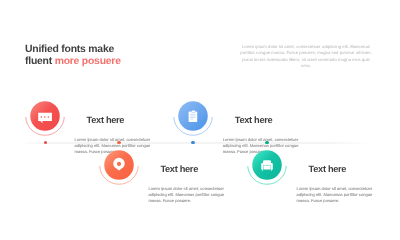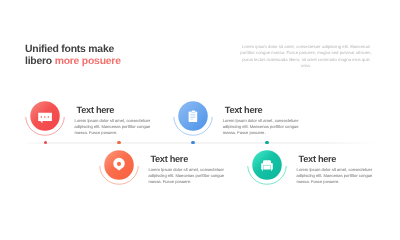--- a/index.html
+++ b/index.html
@@ -19,38 +19,38 @@
   .dot{position:absolute;width:3.1px;height:3.1px;border-radius:50%;top:141.1px;}
 
   .node{position:absolute;width:52px;height:52px;}
   .node svg{position:absolute;left:0;top:0;display:block;}
   .n1{left:19px;top:89.5px;}
   .n2{left:166.5px;top:89.5px;}
   .n3{left:93px;top:138.9px;}
   .n4{left:241px;top:138.9px;}
 
   .block{position:absolute;}
-  .block h3{margin:2px;font-size:9.25px;font-weight:bold;color:#3f3f41;letter-spacing:-0.32px;}
+  .block h3{margin:12px;font-size:9.25px;font-weight:bold;color:#3f3f41;letter-spacing:-0.32px;}
   .block p{margin:3.35px 0 0 0;font-size:4.1px;line-height:5.9px;color:#828282;width:76px;letter-spacing:0.01px;-webkit-text-stroke:0.06px #828282;}
   .b1{left:74.6px;top:103px;}
   .b2{left:222.8px;top:103px;}
   .b3{left:148.4px;top:152px;}
   .b4{left:296.6px;top:152px;}
   .d1{left:43.95px;background:#e8494a;}
   .d2{left:191.45px;background:#3b87d8;}
   .d3{left:117.45px;background:#ef6a43;}
   .d4{left:265.45px;background:#0cab92;}
 </style>
 </head>
 <body>
 
 <div class="slide">
   <div class="title">
     <span>Unified fonts make</span><br>
-    <span>libero </span><span class="accent">more posuere</span>
+    <span>fluent </span><span class="accent">more posuere</span>
   </div>
 
   <div class="intro">Lorem ipsum dolor sit amet, consectetuer adipiscing elit. Maecenas porttitor congue massa. Fusce posuere, magna sed pulvinar ultricies, purus lectus malesuada libero, sit amet commodo magna eros quis urna.</div>
 
   <div class="axis"></div>
   <div class="dot d1"></div>
   <div class="dot d2"></div>
   <div class="dot d3"></div>
   <div class="dot d4"></div>
 

